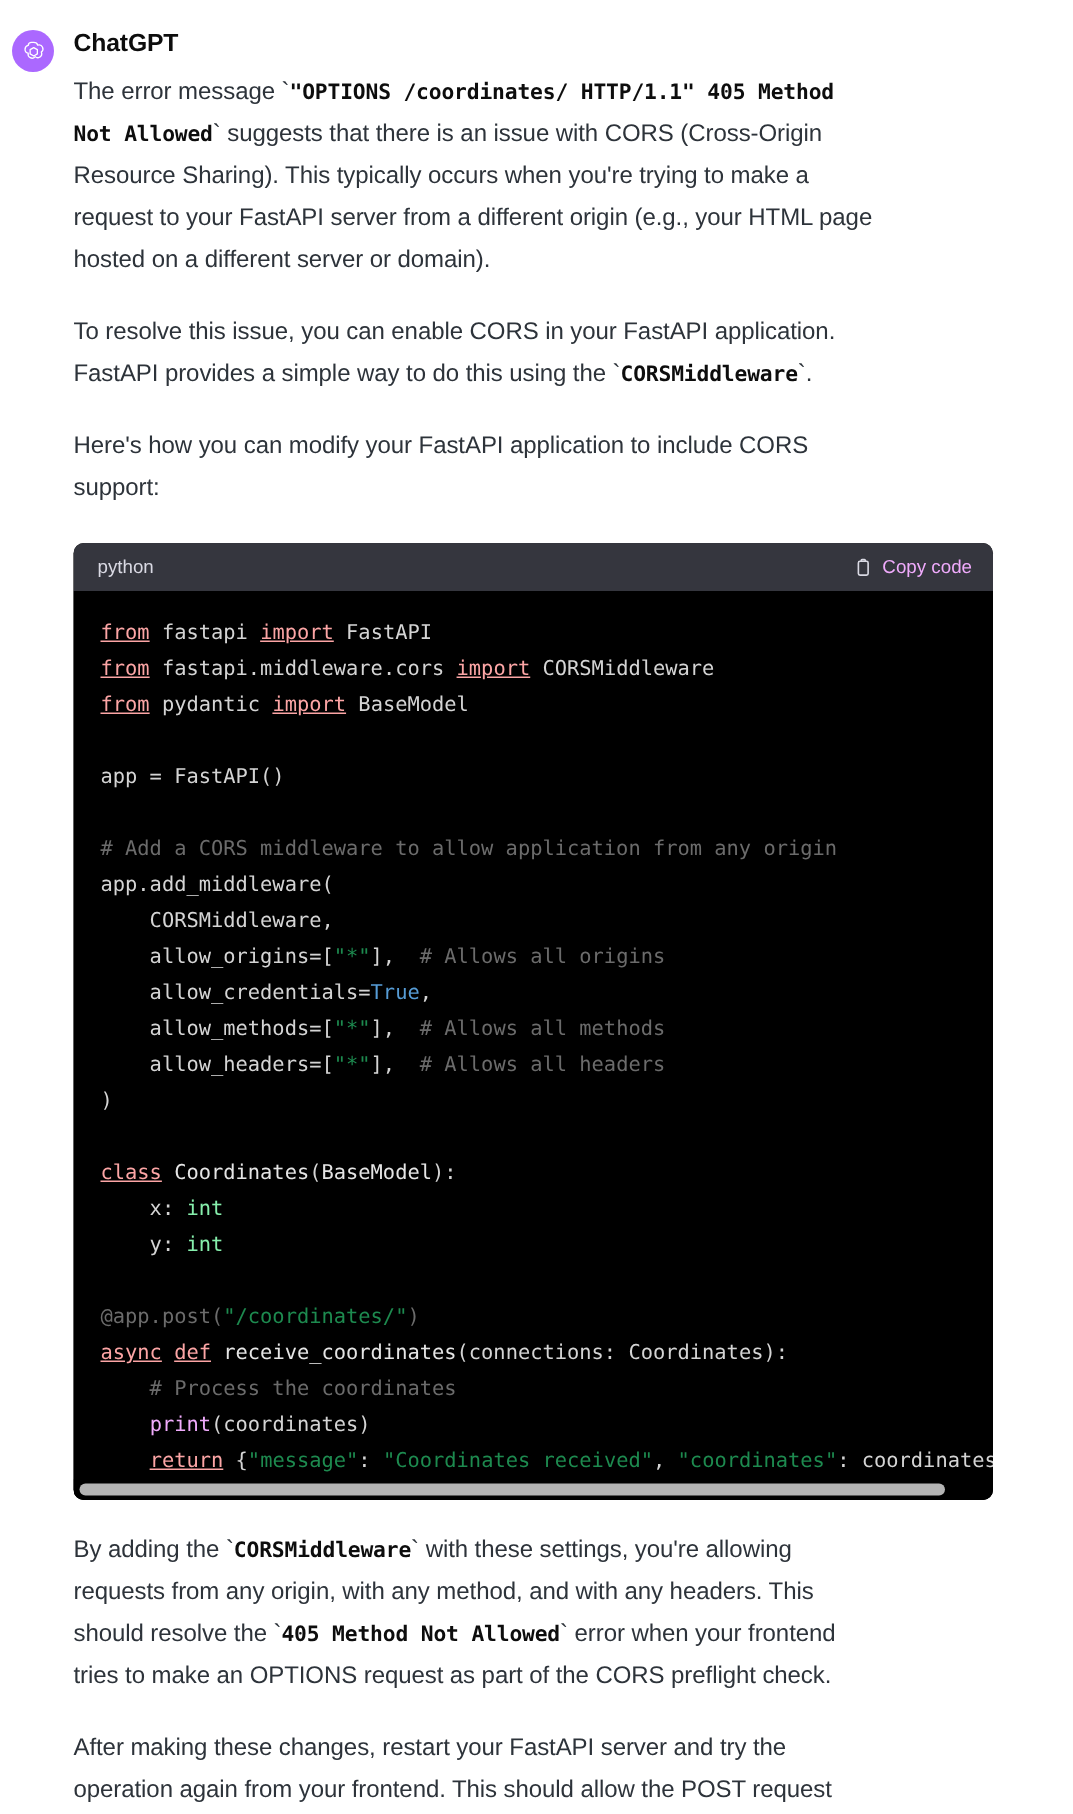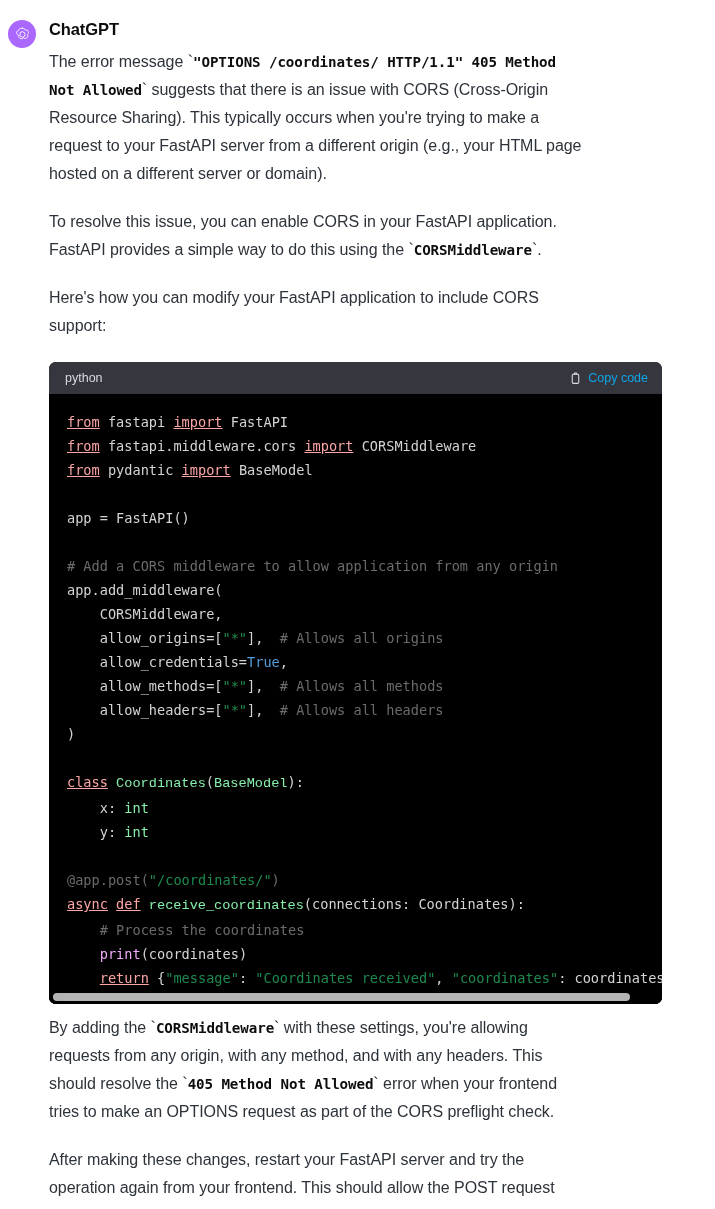--- a/index.html
+++ b/index.html
@@ -71,21 +71,21 @@
   code.inline {
     font-family: "DejaVu Sans Mono", "Liberation Mono", monospace;
     font-size: 14.2px;
     font-weight: bold;
     color: #0d0d0d;
     letter-spacing: -0.1px;
   }
 
   
   .codeblock {
-    margin: 22px 0 10px 0;
+    margin: 22px 0 20px 0;
     width: 613px;
     border-radius: 7px;
     overflow: hidden;
     background: #000000;
     position: relative;
   }
   .code-head {
     height: 32px;
     background: #35363e;
     display: flex;
@@ -98,21 +98,21 @@
     font-size: 12.5px;
     line-height: 32px;
     color: #d9d9e3;
     font-family: "Liberation Sans", sans-serif;
   }
   .copy-btn {
     display: flex;
     align-items: center;
     gap: 6px;
     font-size: 12.5px;
-    color: #0ea5e9;
+    color: #f0abfc;
     cursor: pointer;
     background: transparent;
     border: 0;
     padding: 0;
     font-family: "Liberation Sans", sans-serif;
   }
   .copy-btn svg { display: block; }
 
   .code-scroll {
     background: #000000;
@@ -127,21 +127,21 @@
     font-size: 13.6px;
     line-height: 24px;
     color: #d4d4d4;
     white-space: pre;
     tab-size: 4;
   }
   
   .t-kw   { color: #fca5a5; text-decoration: underline; }   
   .t-str  { color: #1d8a4f; }   
   .t-com  { color: #6b6b6b; }   
-  .t-cls  { color: #86efac; font-family: Liberation Mono, monospace; }   
+  .t-cls  { color: #e5e5e5; }   
   .t-type { color: #86efac; }   
   .t-fn   { color: #f0abfc; }   
   .t-pl   { color: #d4d4d4; }   
   .t-blu  { color: #569cd6; }
 
   
   .hscroll {
     position: absolute;
     left: 0;
     bottom: 0;

